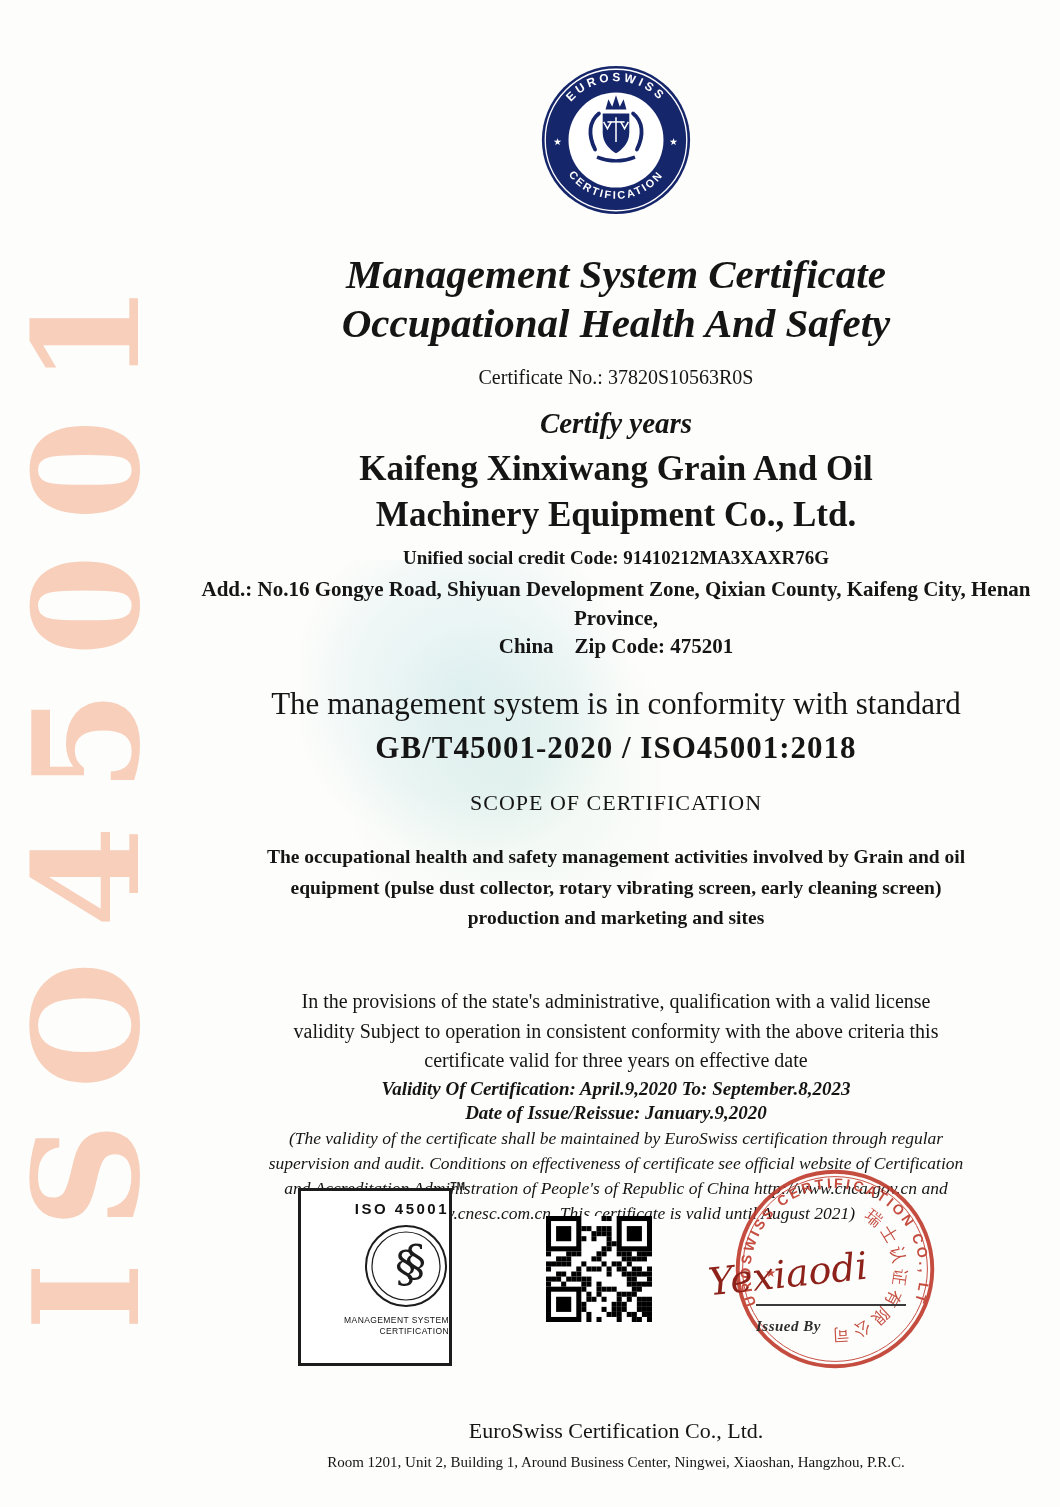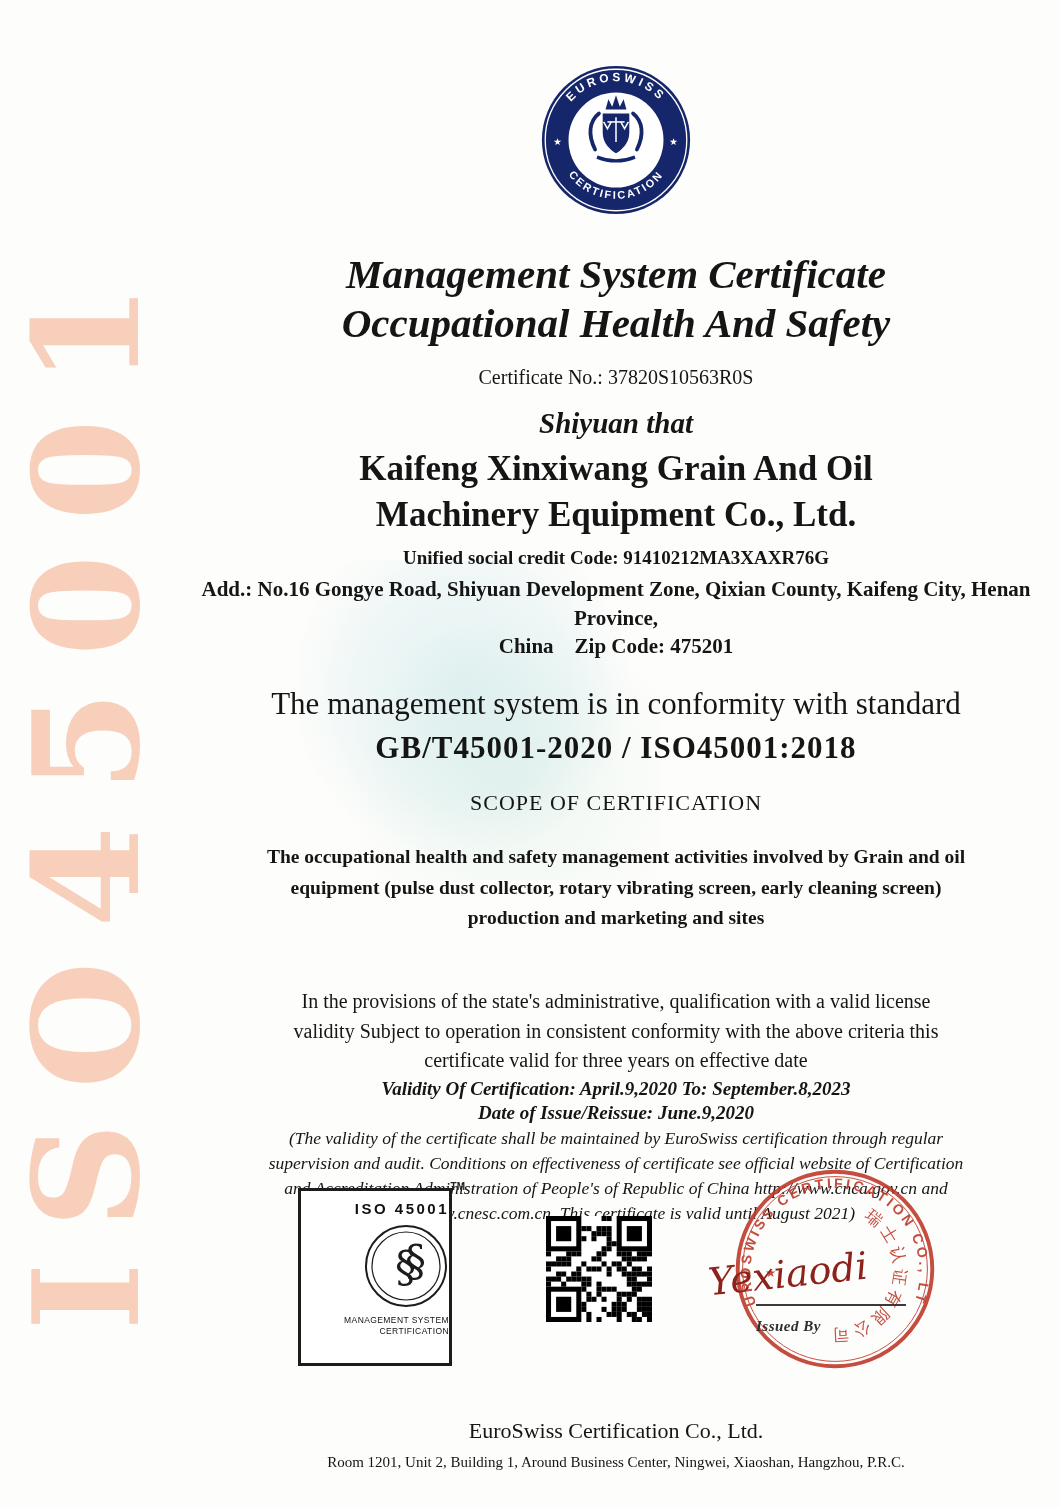--- a/index.html
+++ b/index.html
@@ -116,21 +116,21 @@
       </svg>
     </div>
 
     <h1 class="title">
       <span>Management System Certificate</span>
       <span>Occupational Health And Safety</span>
     </h1>
 
     <div class="cert-no">Certificate No.: 37820S10563R0S</div>
 
-    <div class="certify">Shiyuan that</div>
+    <div class="certify">Certify years</div>
 
     <div class="company">
       <span>Kaifeng Xinxiwang Grain And Oil</span>
       <span>Machinery Equipment Co., Ltd.</span>
     </div>
 
     <div class="credit">Unified social credit Code: 91410212MA3XAXR76G</div>
 
     <div class="addr">
       <span>Add.: No.16 Gongye Road, Shiyuan Development Zone, Qixian County, Kaifeng City, Henan Province,</span>
@@ -141,21 +141,21 @@
 
     <div class="standard">GB/T45001-2020 / ISO45001:2018</div>
 
     <div class="scope-head">SCOPE OF CERTIFICATION</div>
 
     <p class="scope-text">The occupational health and safety management activities involved by Grain and oil equipment (pulse dust collector, rotary vibrating screen, early cleaning screen) production and marketing and sites</p>
 
     <p class="provisions">In the provisions of the state's administrative, qualification with a valid license validity Subject to operation in consistent conformity with the above criteria this certificate valid for three years on effective date</p>
 
     <div class="validity">Validity Of Certification: April.9,2020 To: September.8,2023</div>
-    <div class="issue">Date of Issue/Reissue: June.9,2020</div>
+    <div class="issue">Date of Issue/Reissue: January.9,2020</div>
 
     <p class="maintenance">(The validity of the certificate shall be maintained by EuroSwiss certification through regular supervision and audit. Conditions on effectiveness of certificate see official website of Certification and Accreditation Administration of People's of Republic of China http://www.cnca.gov.cn and http://www.cnesc.com.cn,  This certificate is valid until August 2021)</p>
   </div>
 
   <div class="iso-box">
     <div class="tm">TM</div>
     <div class="iso-title">ISO 45001</div>
     <svg class="emblem" viewBox="0 0 86 86">
       <circle cx="43" cy="43" r="40" fill="none" stroke="#1c1c1c" stroke-width="2"></circle>
       <circle cx="43" cy="43" r="34" fill="none" stroke="#1c1c1c" stroke-width="1.2"></circle>

